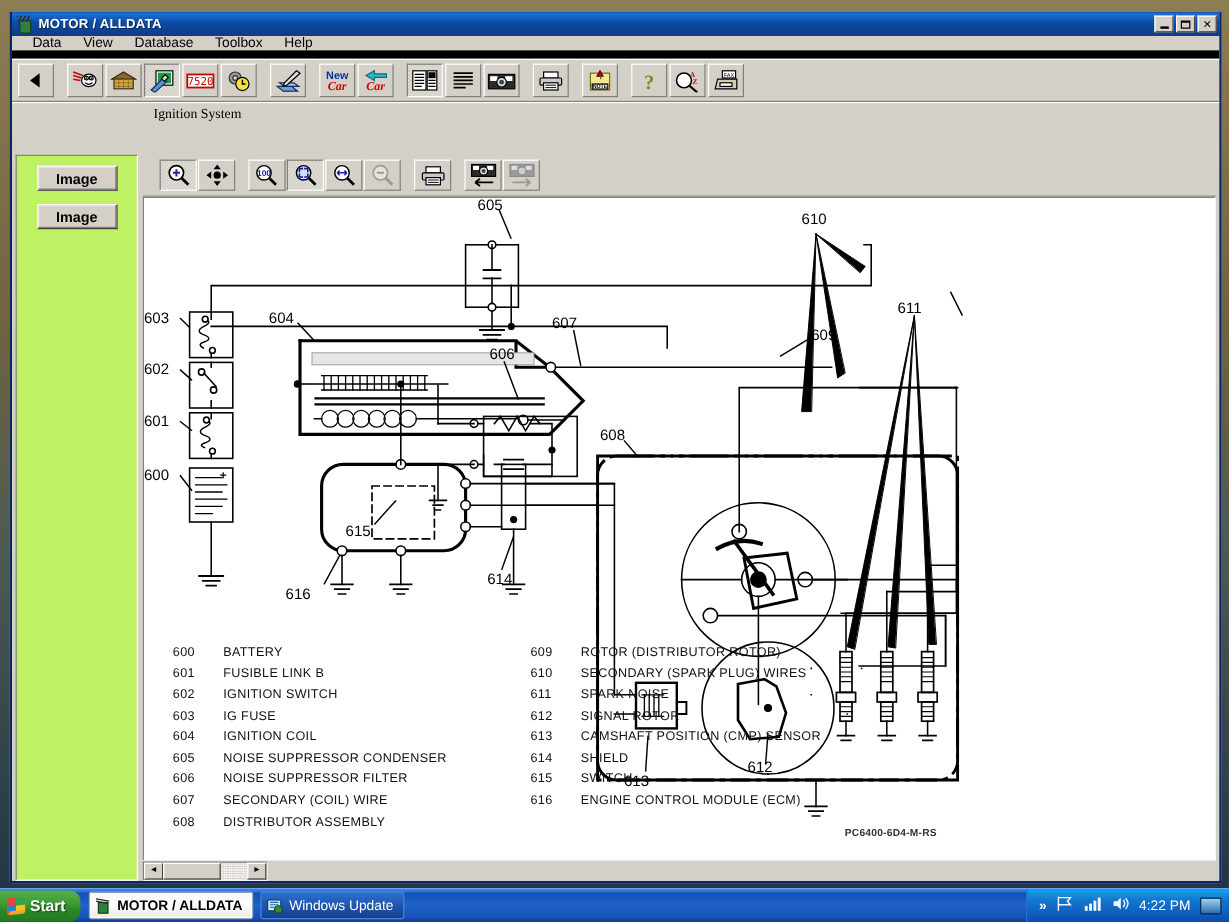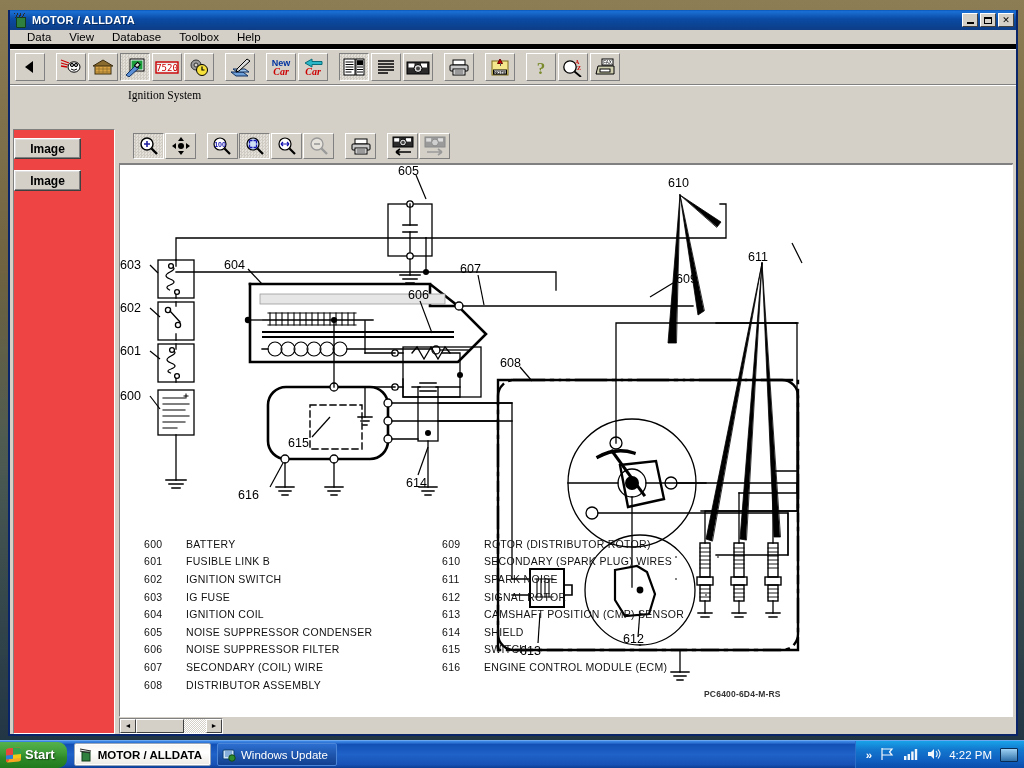--- a/index.html
+++ b/index.html
@@ -56,21 +56,21 @@
     display:flex; align-items:center; justify-content:center;
     font-size:9px; line-height:1; color:#000; font-family:"Liberation Sans",sans-serif;
   }
   .wbtn i { font-style:normal; display:block; }
   .wbtn.min i { width:7px; height:2px; background:#000; margin-top:5px; }
   .wbtn.max i { width:8px; height:7px; border:1px solid #000; border-top-width:2px; }
   
   #menubar {
     height:19px; flex:0 0 19px; display:flex; align-items:center;
     padding-left:8px; gap:0px; background:#d4d0c8;
-    border-bottom:5px solid #000000;
+    border-bottom:7px solid #000000;
   }
   #menubar .mi {
     font-size:11.5px; color:#000; padding:2px 9px; cursor:default;
     font-family:"Liberation Sans", sans-serif;
   }
   
   #toolbar {
     flex:0 0 36px; height:36px;
     background:#d4d0c8;
     border-top:1px solid #fff;
@@ -107,23 +107,23 @@
     font-size:11.5px; color:#000; margin-left:108px; line-height:14px;
   }
   
   #body-area {
     flex:1 1 auto; display:flex; min-height:0;
     background:#d4d0c8; padding:2px 3px 0 3px;
   }
   
   #left-pane {
     width:102px; flex:0 0 102px;
-    background:#ef4444;
+    background:#bef264;
     border:1px solid; border-color:#808080 #fff #fff #808080;
-    display:flex; flex-direction:column; 
+    display:flex; flex-direction:column; align-items:center;
     padding-top:8px; gap:11px;
     position:relative;
   }
   .img-btn {
     width:67px; height:21px;
     background:#d4d0c8;
     border:1px solid; border-color:#fff #404040 #404040 #fff;
     box-shadow: inset -1px -1px 0 #808080, inset 1px 1px 0 #dfdfdf;
     font-size:12px; font-weight:bold; color:#000;
     display:flex; align-items:center; justify-content:center;

